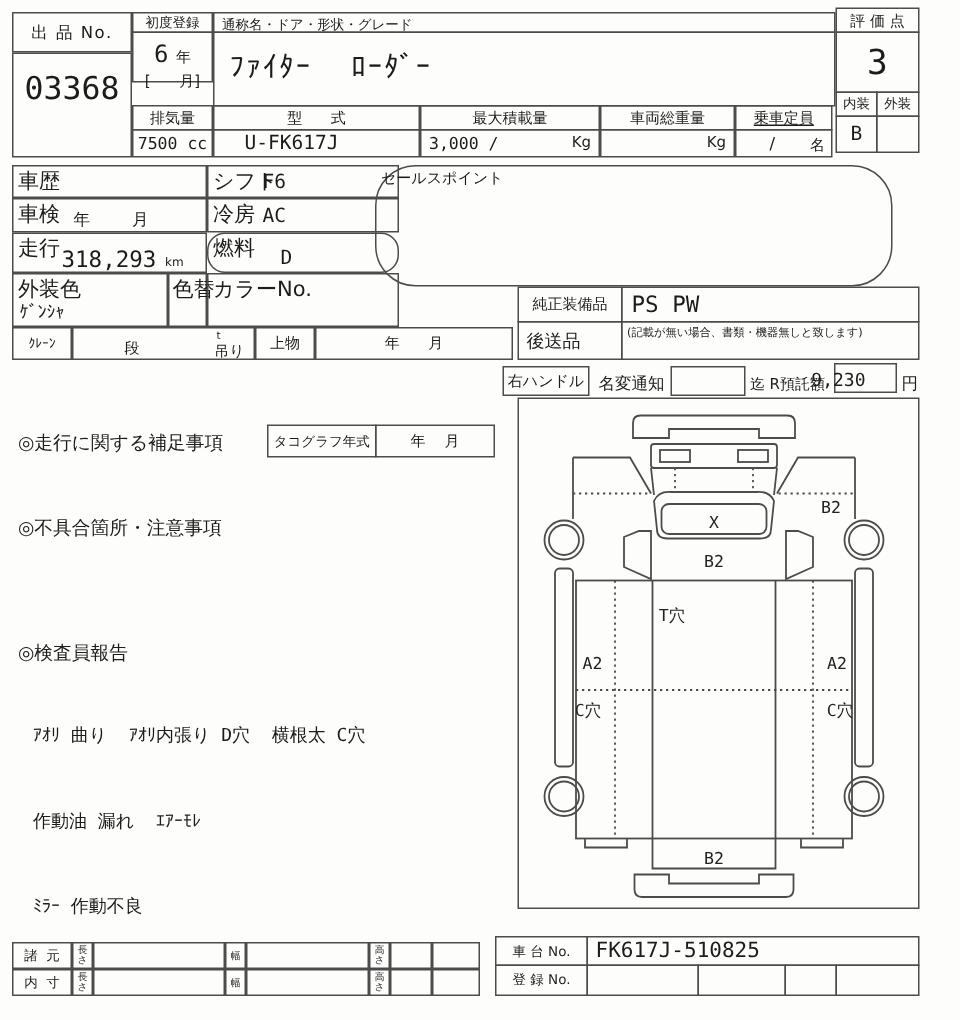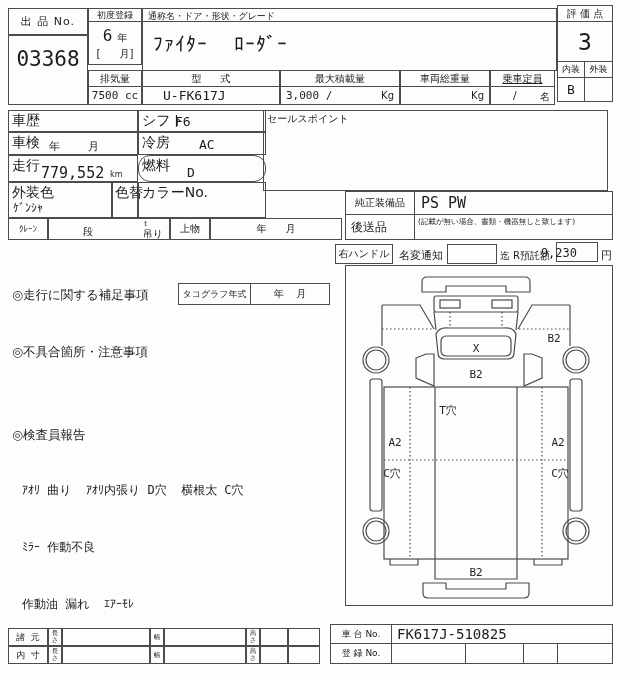--- a/index.html
+++ b/index.html
@@ -21,21 +21,21 @@
 </style>
 </head>
 <body>
 
 <div class="box c" style="left:8px;top:8px;width:80px;height:27px;font-size:11px;letter-spacing:1px;">出 品 No.</div>
 <div class="box" style="left:8px;top:35px;width:80px;height:70px;">
   <div class="c mono" style="height:46px;font-size:21px;">03368</div>
 </div>
 
 <div class="box c f9" style="left:88px;top:8px;width:54px;height:14px;">初度登録</div>
-<div class="box" style="left:88px;top:21px;width:54px;height:44px;">
+<div class="box" style="left:88px;top:21px;width:54px;height:34px;">
   <div style="text-align:center;margin-top:4px;">
     <span class="mono" style="font-size:16px;">6</span>
     <span class="f10">年</span>
   </div>
   <div class="f10 pre" style="text-align:center;margin-top:2px;">[      月]</div>
 </div>
 
 <div class="box f9" style="left:142px;top:8px;width:415px;height:14px;padding:1px 0 0 5px;">通称名・ドア・形状・グレード</div>
 <div class="box" style="left:142px;top:21px;width:415px;height:50px;">
   <div class="mono pre" style="font-size:20px;margin:10px 0 0 10px;letter-spacing:1px;">ﾌｧｲﾀｰ  ﾛｰﾀﾞｰ</div>
@@ -78,26 +78,26 @@
   <span class="lbl">シフト</span>
   <span class="txt mono f13" style="left:36px;top:3px;">F6</span>
 </div>
 
 <div class="box" style="left:8px;top:132px;width:130px;height:23px;">
   <span class="lbl">車検</span>
   <span class="txt f11 pre" style="left:40px;top:6px;">年        月</span>
 </div>
 <div class="box" style="left:138px;top:132px;width:128px;height:23px;">
   <span class="lbl">冷房</span>
-  <span class="txt mono f13" style="left:36px;top:4px;margin-left:24px;">AC</span>
+  <span class="txt mono f13" style="left:36px;top:4px;">AC</span>
 </div>
 
 <div class="box" style="left:8px;top:155px;width:130px;height:27px;">
   <span class="lbl">走行</span>
-  <span class="txt mono" style="left:32px;top:8px;font-size:15px;">779,552</span>
+  <span class="txt mono" style="left:32px;top:8px;font-size:15px;">318,293</span>
   <span class="txt" style="left:101px;top:14px;font-size:8px;">km</span>
 </div>
 <div class="box" style="left:138px;top:155px;width:128px;height:27px;border-radius:12px;">
   <span class="lbl">燃料</span>
   <span class="txt mono f13" style="left:48px;top:9px;">D</span>
 </div>
 
 <div class="box" style="left:8px;top:182px;width:104px;height:36px;">
   <span class="lbl">外装色</span>
   <span class="txt mono f12" style="left:4px;top:18px;">ｹﾞﾝｼｬ</span>
@@ -111,21 +111,21 @@
 
 <div class="box c f9 mono" style="left:8px;top:218px;width:40px;height:22px;">ｸﾚｰﾝ</div>
 <div class="box" style="left:48px;top:218px;width:122px;height:22px;">
   <span class="txt f10" style="left:34px;top:6px;">段</span>
   <span class="txt" style="right:22px;top:1px;font-size:7px;">t</span>
   <span class="txt f10" style="right:6px;top:8px;">吊り</span>
 </div>
 <div class="box c f10" style="left:170px;top:218px;width:40px;height:22px;">上物</div>
 <div class="box c f10 pre" style="left:210px;top:218px;width:132px;height:22px;">年      月</div>
 
-<div class="box" style="left:263px;top:110px;width:345px;height:81px;">
+<div class="box" style="left:250px;top:110px;width:345px;height:81px;border-radius:27px;">
   <span class="lbl" style="font-size:10px;">セールスポイント</span>
 </div>
 
 <div class="box c f10" style="left:345px;top:191px;width:70px;height:24px;">純正装備品</div>
 <div class="box mono" style="left:414px;top:191px;width:199px;height:24px;font-size:15px;line-height:22px;padding-left:6px;">PS PW</div>
 
 <div class="box f12" style="left:345px;top:214px;width:70px;height:26px;padding:4px 0 0 5px;">後送品</div>
 <div class="box" style="left:414px;top:214px;width:199px;height:26px;">
   <span class="txt" style="left:3px;top:2px;font-size:7.5px;">(記載が無い場合、書類・機器無しと致します)</span>
 </div>
@@ -142,22 +142,22 @@
 
 <span class="txt" style="left:12px;top:287px;font-size:12.5px;">◎走行に関する補足事項</span>
 <div class="box c f9" style="left:178px;top:283px;width:73px;height:22px;">タコグラフ年式</div>
 <div class="box c f10 pre" style="left:250px;top:283px;width:80px;height:22px;">年    月</div>
 
 <span class="txt" style="left:12px;top:344px;font-size:12.5px;">◎不具合箇所・注意事項</span>
 <span class="txt" style="left:12px;top:427px;font-size:12.5px;">◎検査員報告</span>
 
 <div class="txt mono" style="left:22px;top:443px;width:315px;">
   <div class="rep-line">ｱｵﾘ 曲り  ｱｵﾘ内張り D穴  横根太 C穴</div>
+  <div class="rep-line">作動油 漏れ  ｴｱｰﾓﾚ</div>
   <div class="rep-line">ﾐﾗｰ 作動不良</div>
-  <div class="rep-line">作動油 漏れ  ｴｱｰﾓﾚ</div>
   
   
   
   
   
   
 </div>
 
 <div class="box" style="left:345px;top:265px;width:268px;height:341px;">
 <svg width="266" height="339" viewBox="0 0 266 339">

